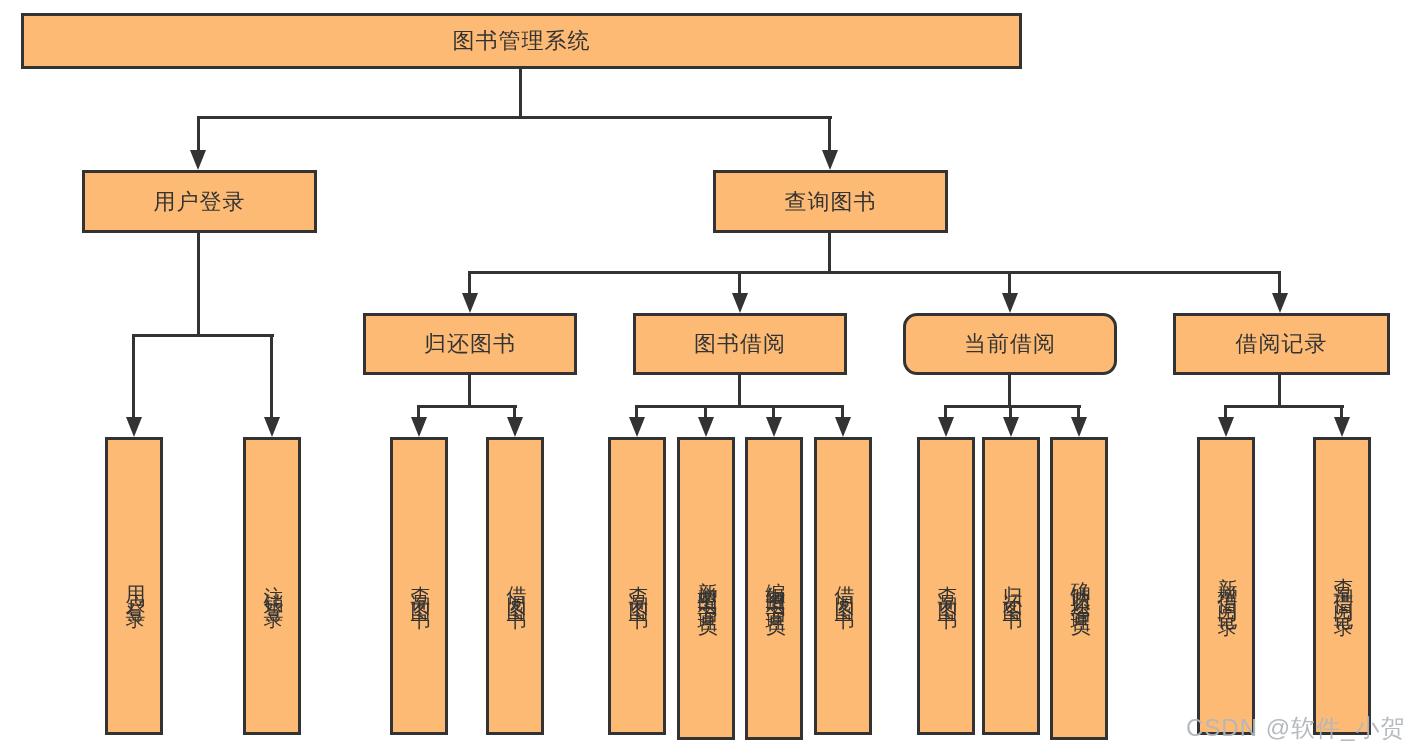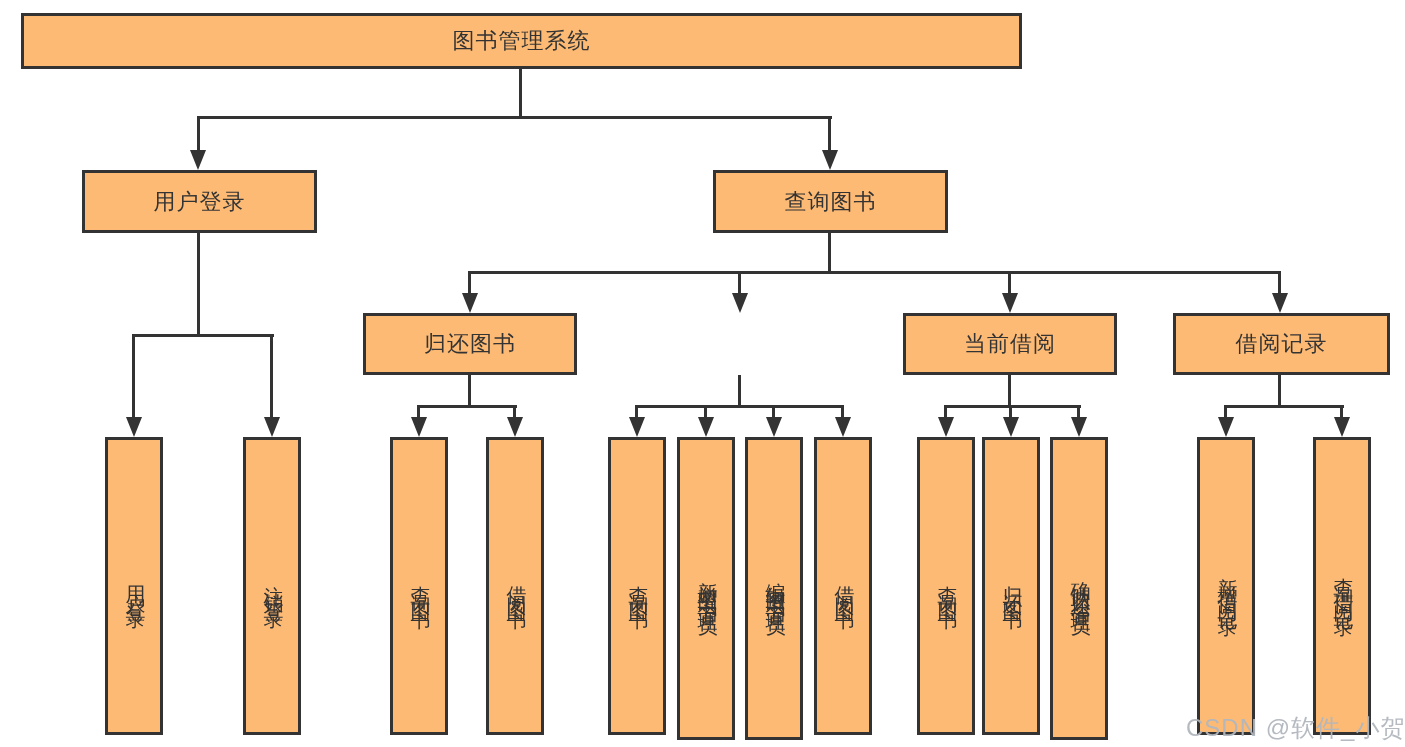--- a/index.html
+++ b/index.html
@@ -63,21 +63,24 @@
   <div class="vline" style="left:738px; top:271px; height:24px;"></div>
   <div class="arrow" style="left:732px; top:293px;"></div>
   <div class="vline" style="left:1008px; top:271px; height:24px;"></div>
   <div class="arrow" style="left:1002px; top:293px;"></div>
   <div class="vline" style="left:1278px; top:271px; height:24px;"></div>
   <div class="arrow" style="left:1272px; top:293px;"></div>
 
   <div class="box" style="left:363px; top:313px; width:214px; height:62px;">
     <span>归还图书</span>
   </div>
-  <div class="box" style="left:903px; top:313px; width:214px; height:62px;">
+  <div class="box" style="left:633px; top:313px; width:214px; height:62px;">
+    <span>图书借阅</span>
+  </div>
+  <div class="box" style="left:903px; top:313px; width:214px; height:62px;border-radius:14px;">
     <span>当前借阅</span>
   </div>
   <div class="box" style="left:1173px; top:313px; width:217px; height:62px;">
     <span>借阅记录</span>
   </div>
 
   <div class="vline" style="left:468px; top:375px; height:32px;"></div>
   <div class="hline" style="left:417px; top:405px; width:100px;"></div>
   <div class="vline" style="left:417px; top:405px; height:14px;"></div>
   <div class="arrow" style="left:411px; top:417px;"></div>

